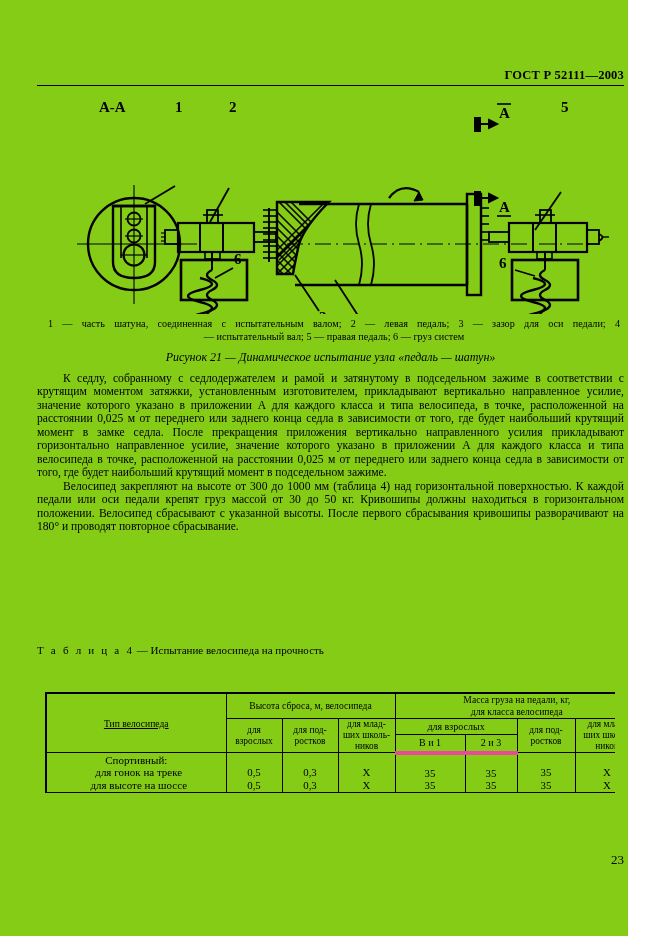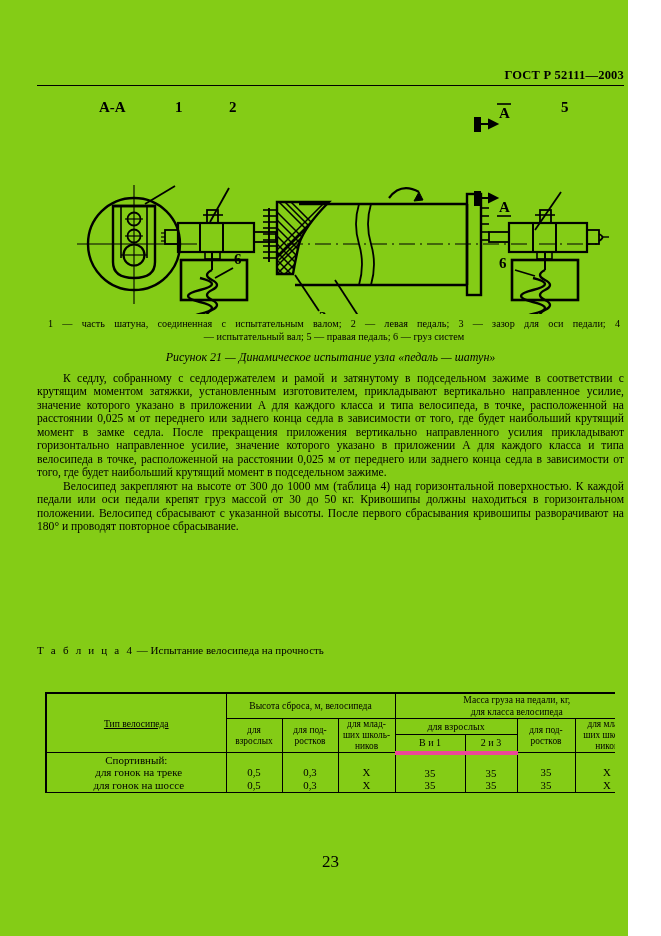--- a/index.html
+++ b/index.html
@@ -163,22 +163,22 @@
     text-align: center;
   }
   .row-val span { display: block; }
 
   
   #page-number {
     position: absolute;
     left: 37px;
     top: 852px;
     width: 587px;
-    text-align: center;
-    font-size: 17px;
+    text-align: right;
+    font-size: 13px;
   }
 </style>
 </head>
 <body>
 
 <div id="page">
 
   <div id="header">
     <div id="header-title">ГОСТ Р 52111—2003</div>
     <div id="header-rule"></div>
@@ -429,21 +429,21 @@
 
         <tr>
           <td class="cls-lbl thick-b">В и 1</td>
           <td class="cls-lbl thick-b">2 и 3</td>
         </tr>
 
         <tr>
           <td class="row-name thick-l">
             <span>Спортивный:</span>
             <span class="sub">для гонок на треке</span>
-            <span class="sub">для гонок на шоссе</span>
+            <span class="sub">для высоте на шоссе</span>
           </td>
           <td class="row-val">
             <span>&nbsp;</span>
             <span>0,5</span>
             <span>0,5</span>
           </td>
           <td class="row-val">
             <span>&nbsp;</span>
             <span>0,3</span>
             <span>0,3</span>

